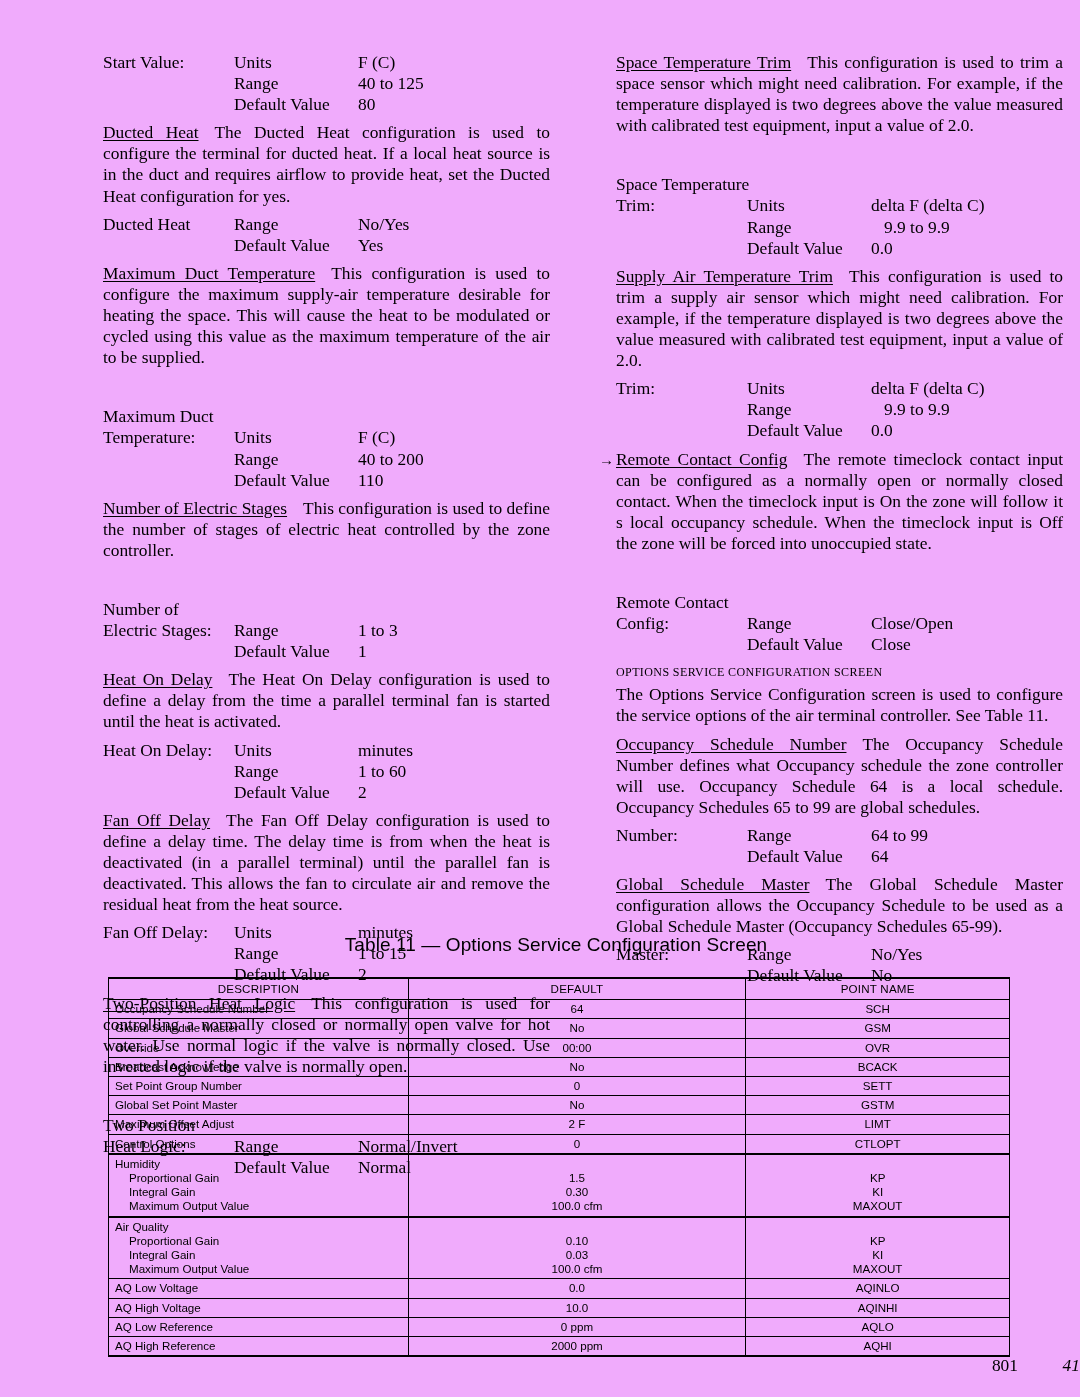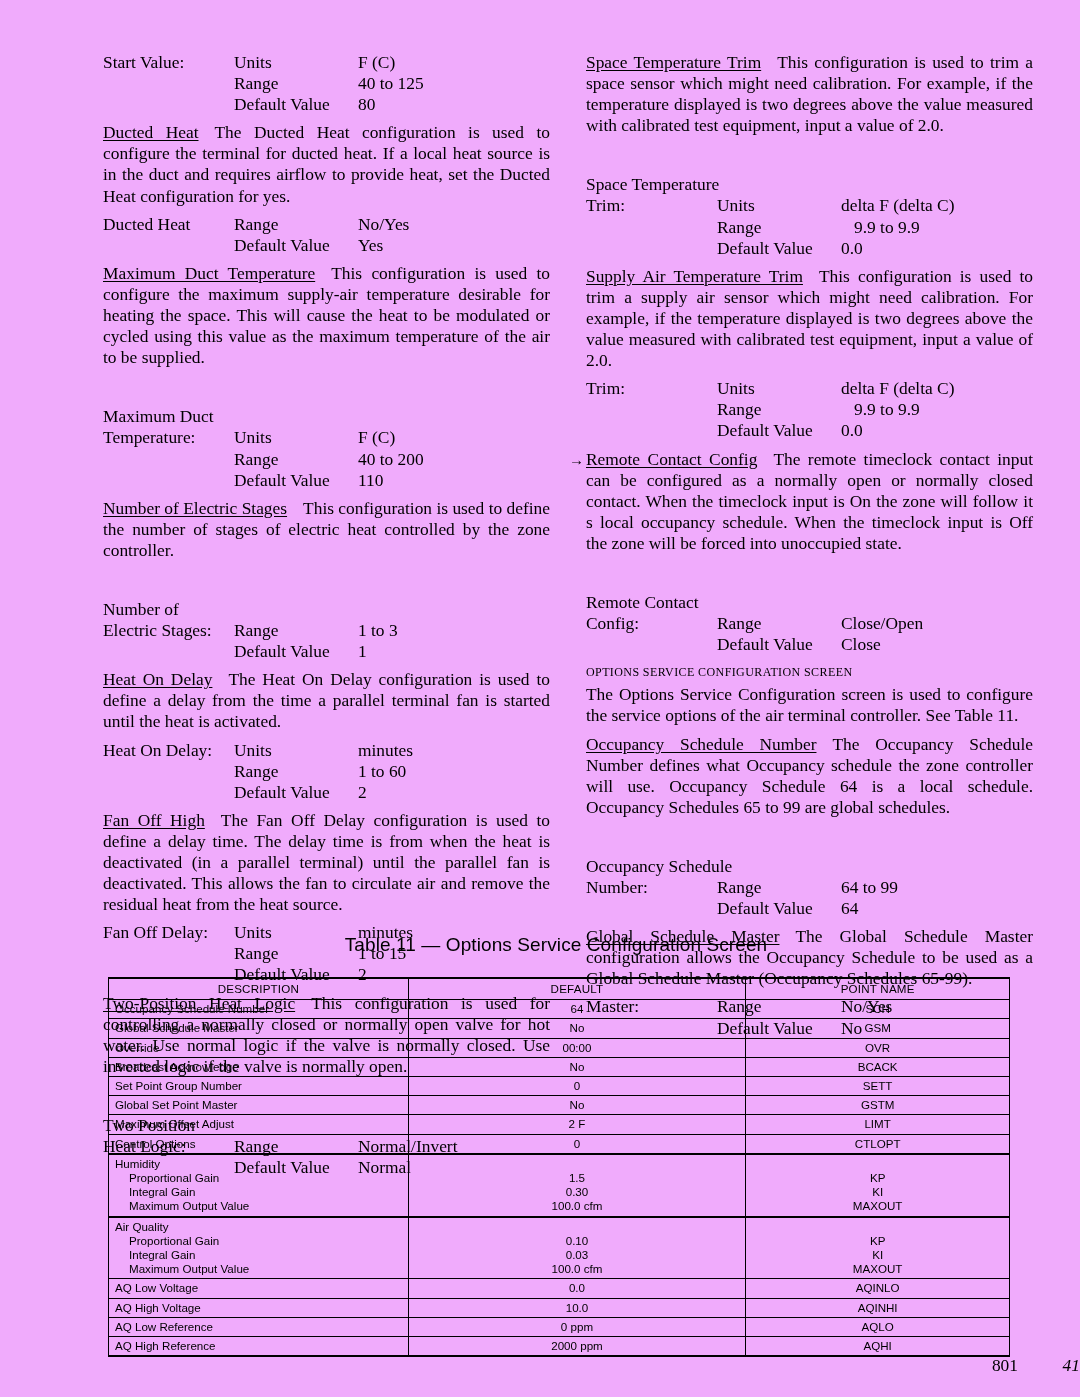--- a/index.html
+++ b/index.html
@@ -23,21 +23,21 @@
     top: 52px;
     left: 0;
     width: 1080px;
   }
   .col {
     position: absolute;
     top: 0;
     width: 447px;
   }
   .col-left  { left: 103px; }
-  .col-right { left: 586px; }
+  .col-right { left: 616px; }
 
   .para {
     font-size: 17.4px;
     line-height: 21.1px;
     text-align: justify;
     text-justify: inter-word;
     margin: 0 0 7px 0;
     hyphens: none;
   }
   .para .term {
@@ -249,21 +249,21 @@
             <span class="spec-label"></span>
             <span class="spec-key">Range</span>
             <span class="spec-val">1 to 60</span>
           </div>
           <div class="spec-row">
             <span class="spec-label"></span>
             <span class="spec-key">Default Value</span>
             <span class="spec-val">2</span>
           </div>
         </div>
-        <div class="para"><span class="term">Fan Off High</span><span class="gap"></span><span>The Fan Off Delay configuration is used to define a delay time. The delay time is from when the heat is deactivated (in a parallel terminal) until the parallel fan is deactivated. This allows the fan to circulate air and remove the residual heat from the heat source.</span></div>
+        <div class="para"><span class="term">Fan Off Delay</span><span class="gap"></span><span>The Fan Off Delay configuration is used to define a delay time. The delay time is from when the heat is deactivated (in a parallel terminal) until the parallel fan is deactivated. This allows the fan to circulate air and remove the residual heat from the heat source.</span></div>
         <div class="spec">
           <div class="spec-row">
             <span class="spec-label">Fan Off Delay:</span>
             <span class="spec-key">Units</span>
             <span class="spec-val">minutes</span>
           </div>
           <div class="spec-row">
             <span class="spec-label"></span>
             <span class="spec-key">Range</span>
             <span class="spec-val">1 to 15</span>
@@ -338,21 +338,20 @@
           <div class="spec-row">
             <span class="spec-label"></span>
             <span class="spec-key">Default Value</span>
             <span class="spec-val">Close</span>
           </div>
         </div>
         <div class="para headline">OPTIONS  SERVICE  CONFIGURATION  SCREEN</div>
         <div class="para"><span>The Options Service Configuration screen is used to configure the service options of the air terminal controller. See Table 11.</span></div>
         <div class="para"><span class="term">Occupancy Schedule Number</span><span class="gap"></span><span>The Occupancy Schedule Number defines what Occupancy schedule the zone controller will use. Occupancy Schedule 64 is a local schedule. Occupancy Schedules 65 to 99 are global schedules.</span></div>
         <div class="spec">
-          <span class="spec-title">Occupancy Schedule</span>
           <div class="spec-row">
             <span class="spec-label">Number:</span>
             <span class="spec-key">Range</span>
             <span class="spec-val">64 to 99</span>
           </div>
           <div class="spec-row">
             <span class="spec-label"></span>
             <span class="spec-key">Default Value</span>
             <span class="spec-val">64</span>
           </div>

